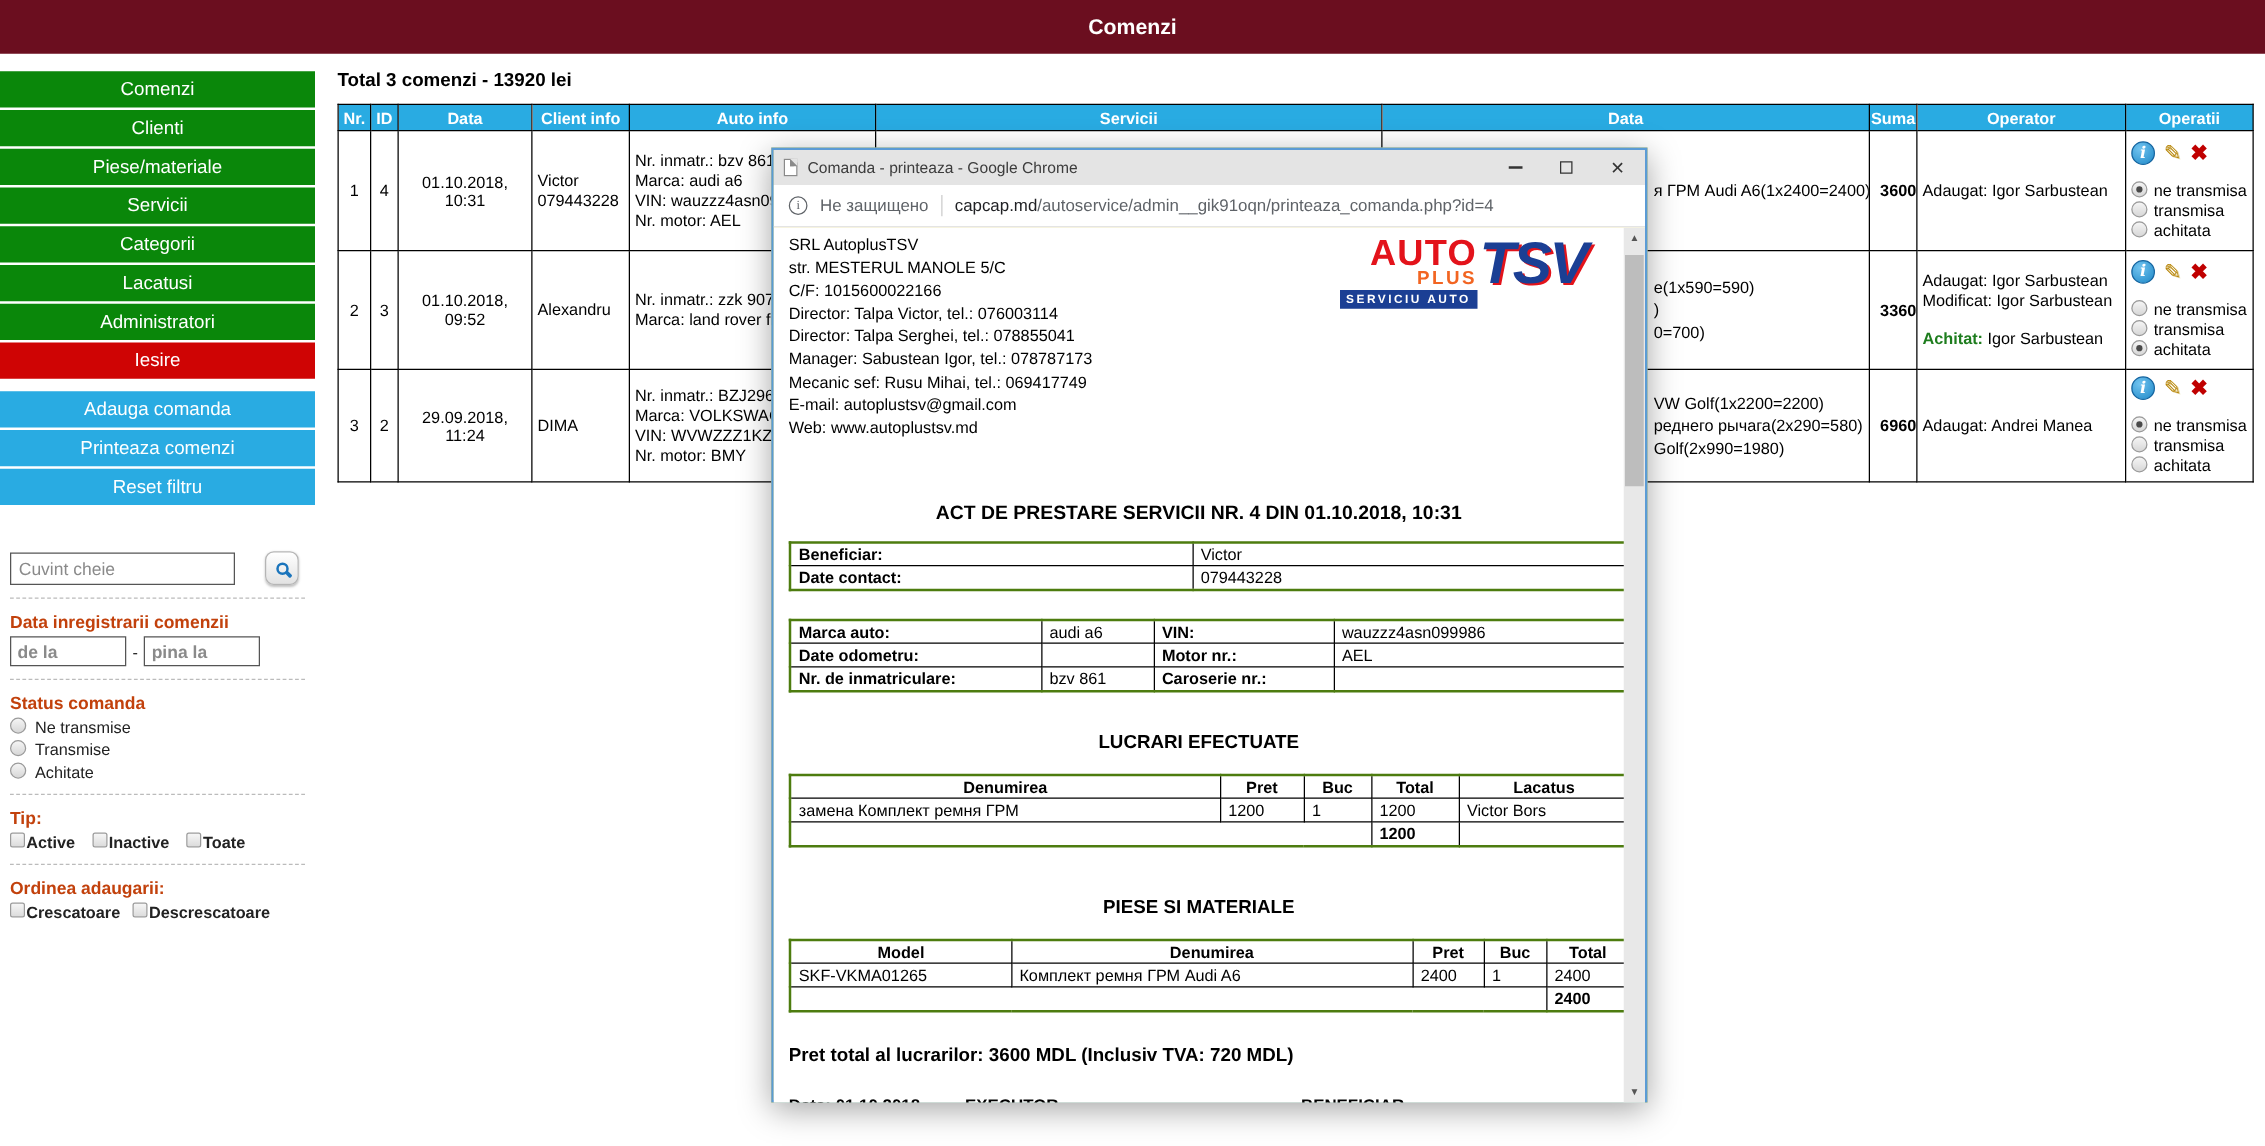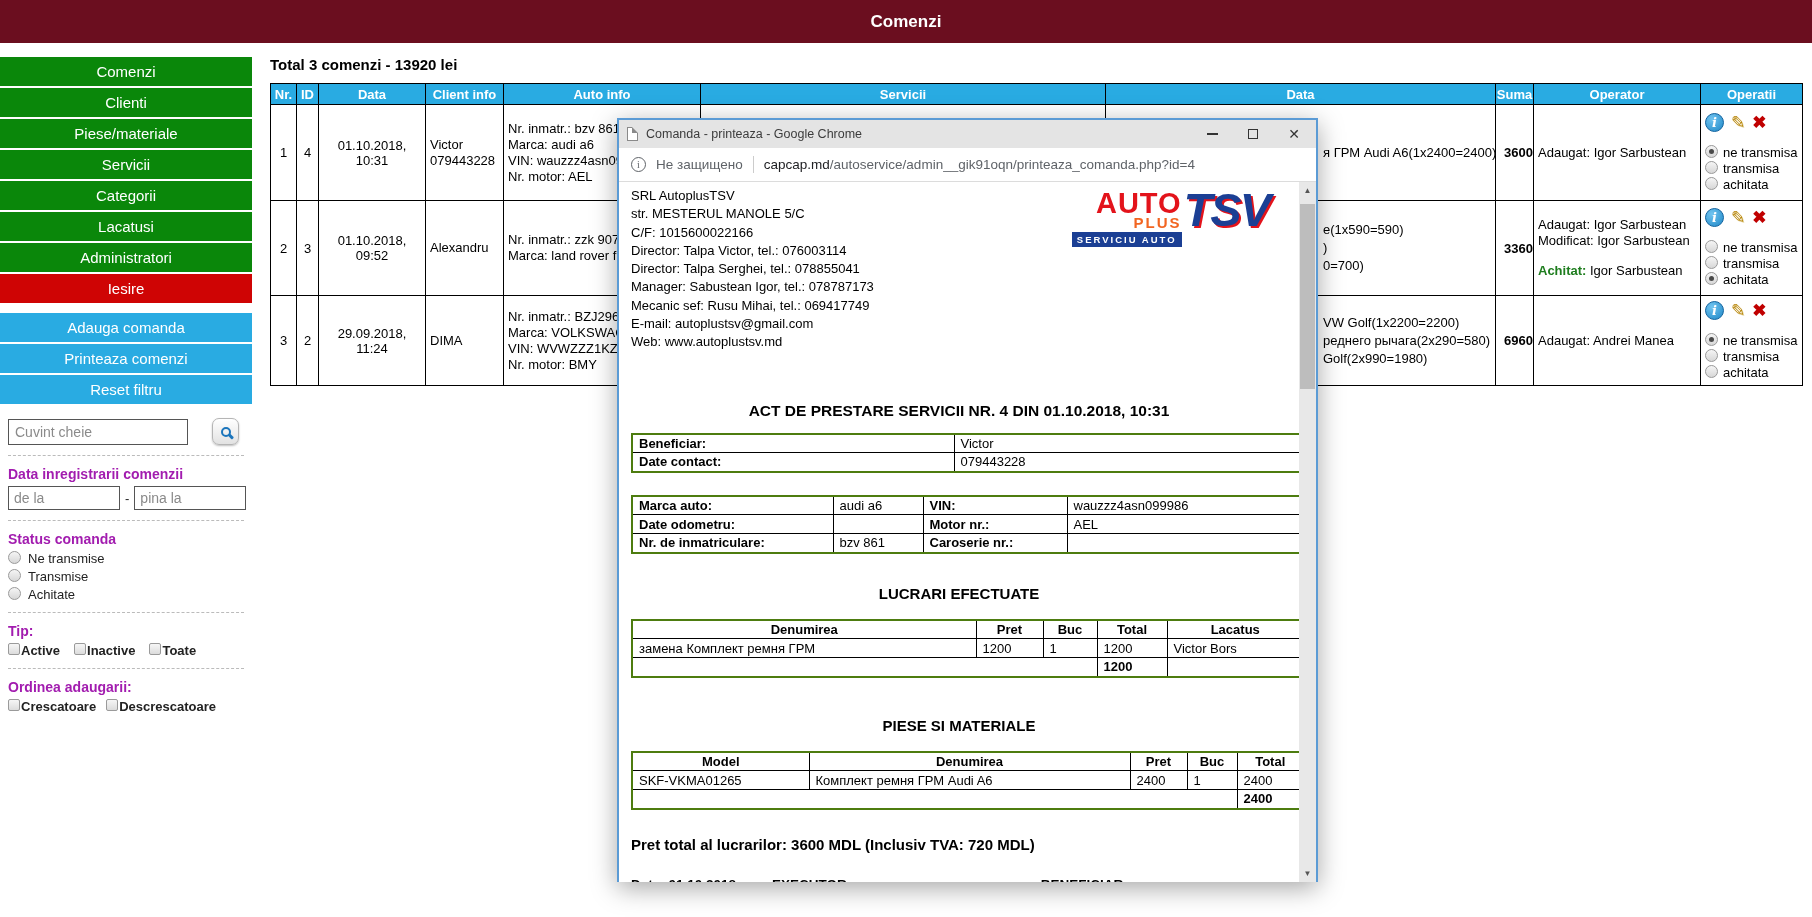--- a/index.html
+++ b/index.html
@@ -15,35 +15,35 @@
   
   .sidebar { position:absolute; left:0; top:57px; width:252px; }
   .nav-btn { width:252px; height:29px; margin-bottom:2px; color:#fff; font-size:15px;
              display:flex; align-items:center; justify-content:center; cursor:pointer; }
   .nav-green { background:#0a870a; }
   .nav-red   { background:#cf0404; }
   .nav-blue  { background:#29abe2; }
   .nav-gap { height:8px; }
 
   .filters { padding:12px 8px 0 8px; width:252px; font-size:13px; color:#222; }
-  .search-row { display:flex; align-items:center; gap:24px; }
+  .search-row { display:flex; align-items:center; gap:24px;margin-top:23px; }
   .search-input { width:180px; height:26px; border:1px solid #555; padding:0 6px; font-size:14px;
                   font-family:"Liberation Sans",sans-serif; color:#333; }
   .search-input::placeholder { color:#8a8a8a; }
   .search-btn { width:27px; height:27px; border:1px solid #b5b5b5; border-radius:7px;
                 background:linear-gradient(#ffffff,#e2e2e2); display:flex; align-items:center;
                 justify-content:center; cursor:pointer; box-shadow:0 1px 2px rgba(0,0,0,.25); }
   .mag { position:relative; width:10px; height:10px; border:2px solid #1b75bc; border-radius:50%; display:block; }
   .mag::after { content:''; position:absolute; width:6px; height:2.5px; background:#1b75bc;
                 transform:rotate(45deg); right:-5px; bottom:-3px; border-radius:1px; }
   .dashed-sep { border-top:1px dashed #bbb; margin:10px 0; width:236px; }
-  .f-label { font-weight:bold; font-size:14px; color:#a21caf; margin-bottom:4px; }
+  .f-label { font-weight:bold; font-size:14px; color:#c2410c; margin-bottom:4px; }
   .date-row { display:flex; align-items:center; gap:5px; }
-  .date-input { width:112px; height:24px; border:1px solid #555; padding:0 5px; font-size:14px;
-                font-family:"Liberation Sans",sans-serif; color:#333; }
+  .date-input { width:93px; height:24px; border:1px solid #555; padding:0 5px; font-size:14px;
+                font-family:"Liberation Sans",sans-serif; color:#333;font-weight:bold; }
   .date-input::placeholder { color:#8a8a8a; }
   .radio-row { display:flex; align-items:flex-start; gap:7px; margin:3px 0; cursor:pointer; }
   .radio { width:13px; height:13px; border-radius:50%; border:1px solid #9a9a9a;
            background:linear-gradient(#f5f5f5,#d7d7d7); display:inline-block; flex:0 0 13px; position:relative; }
   .radio.checked::after { content:''; position:absolute; left:3px; top:3px; width:5px; height:5px;
            border-radius:50%; background:#4a4a4a; }
   .inline-opts { display:flex; align-items:center; gap:14px; margin-top:3px; }
   .chk-item { display:flex; align-items:flex-start; gap:1px; cursor:pointer;font-weight:bold; }
   .checkbox { width:12px; height:12px; border:1px solid #9a9a9a; border-radius:2px;
               background:linear-gradient(#f6f6f6,#dcdcdc); display:inline-block; flex:0 0 12px; }

